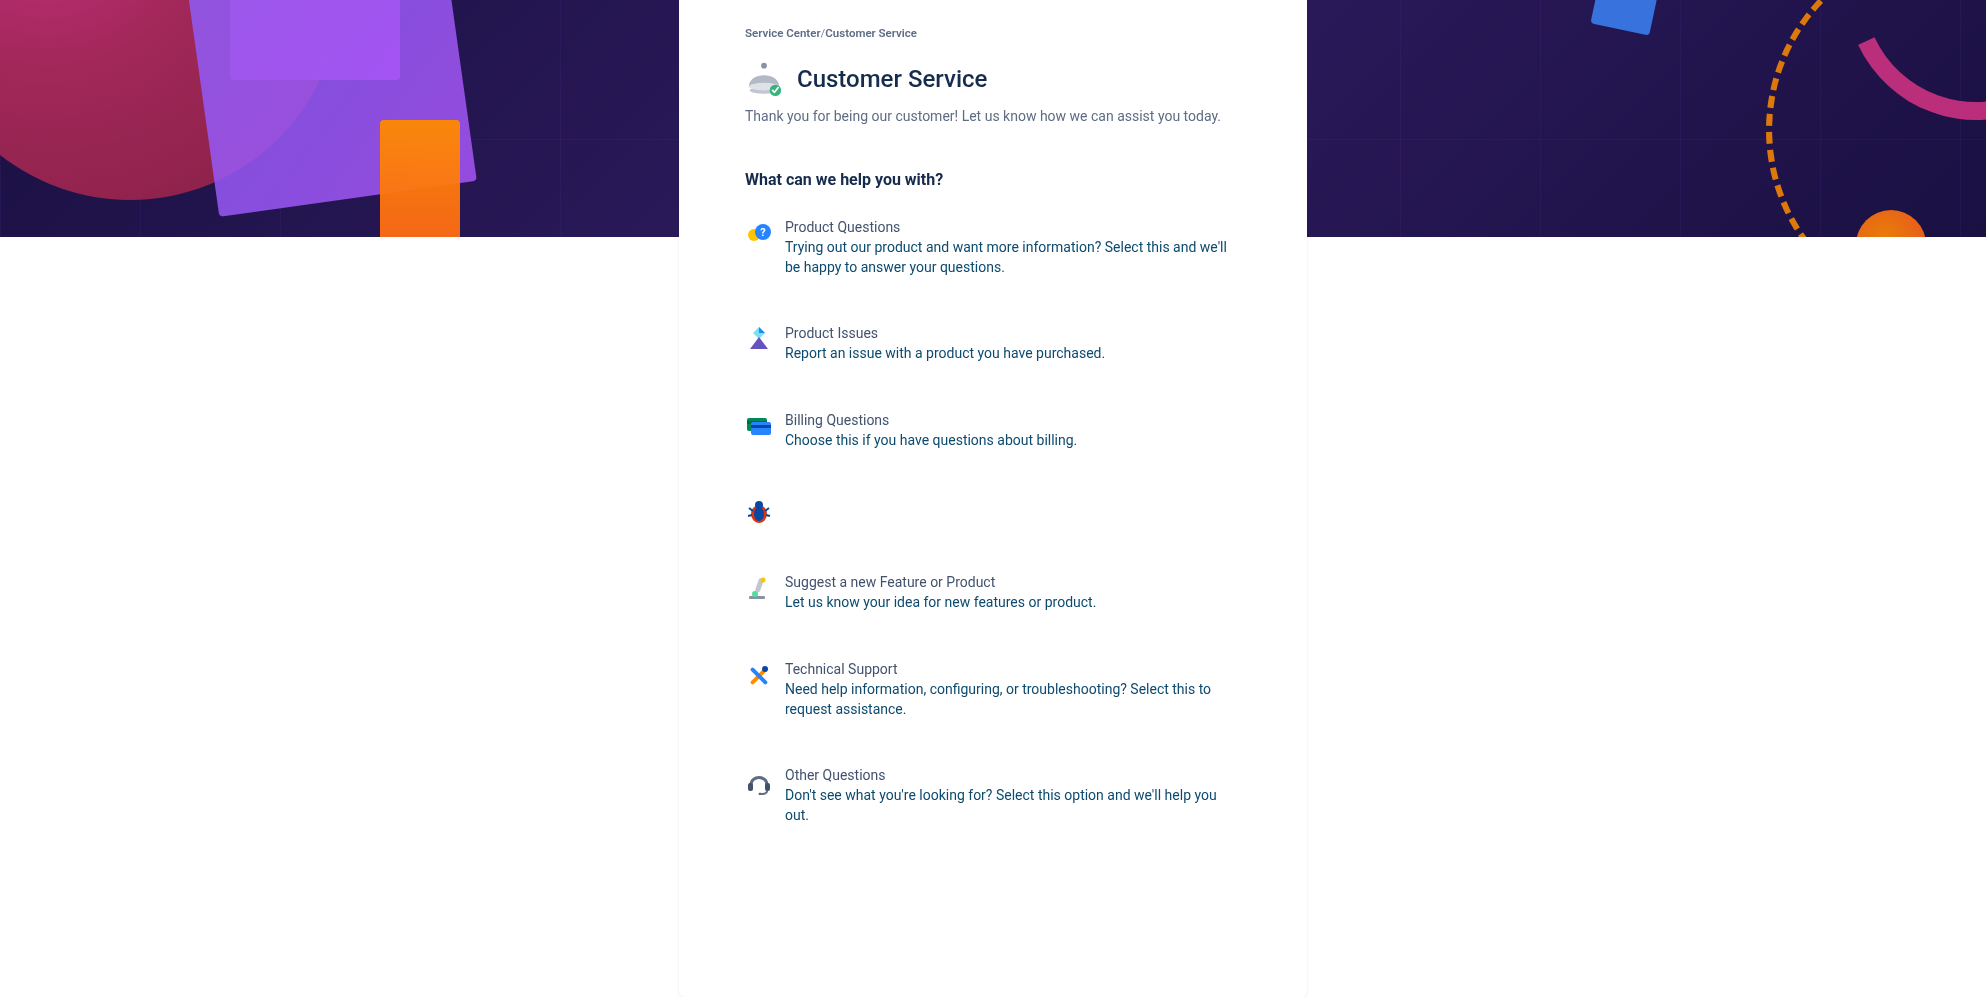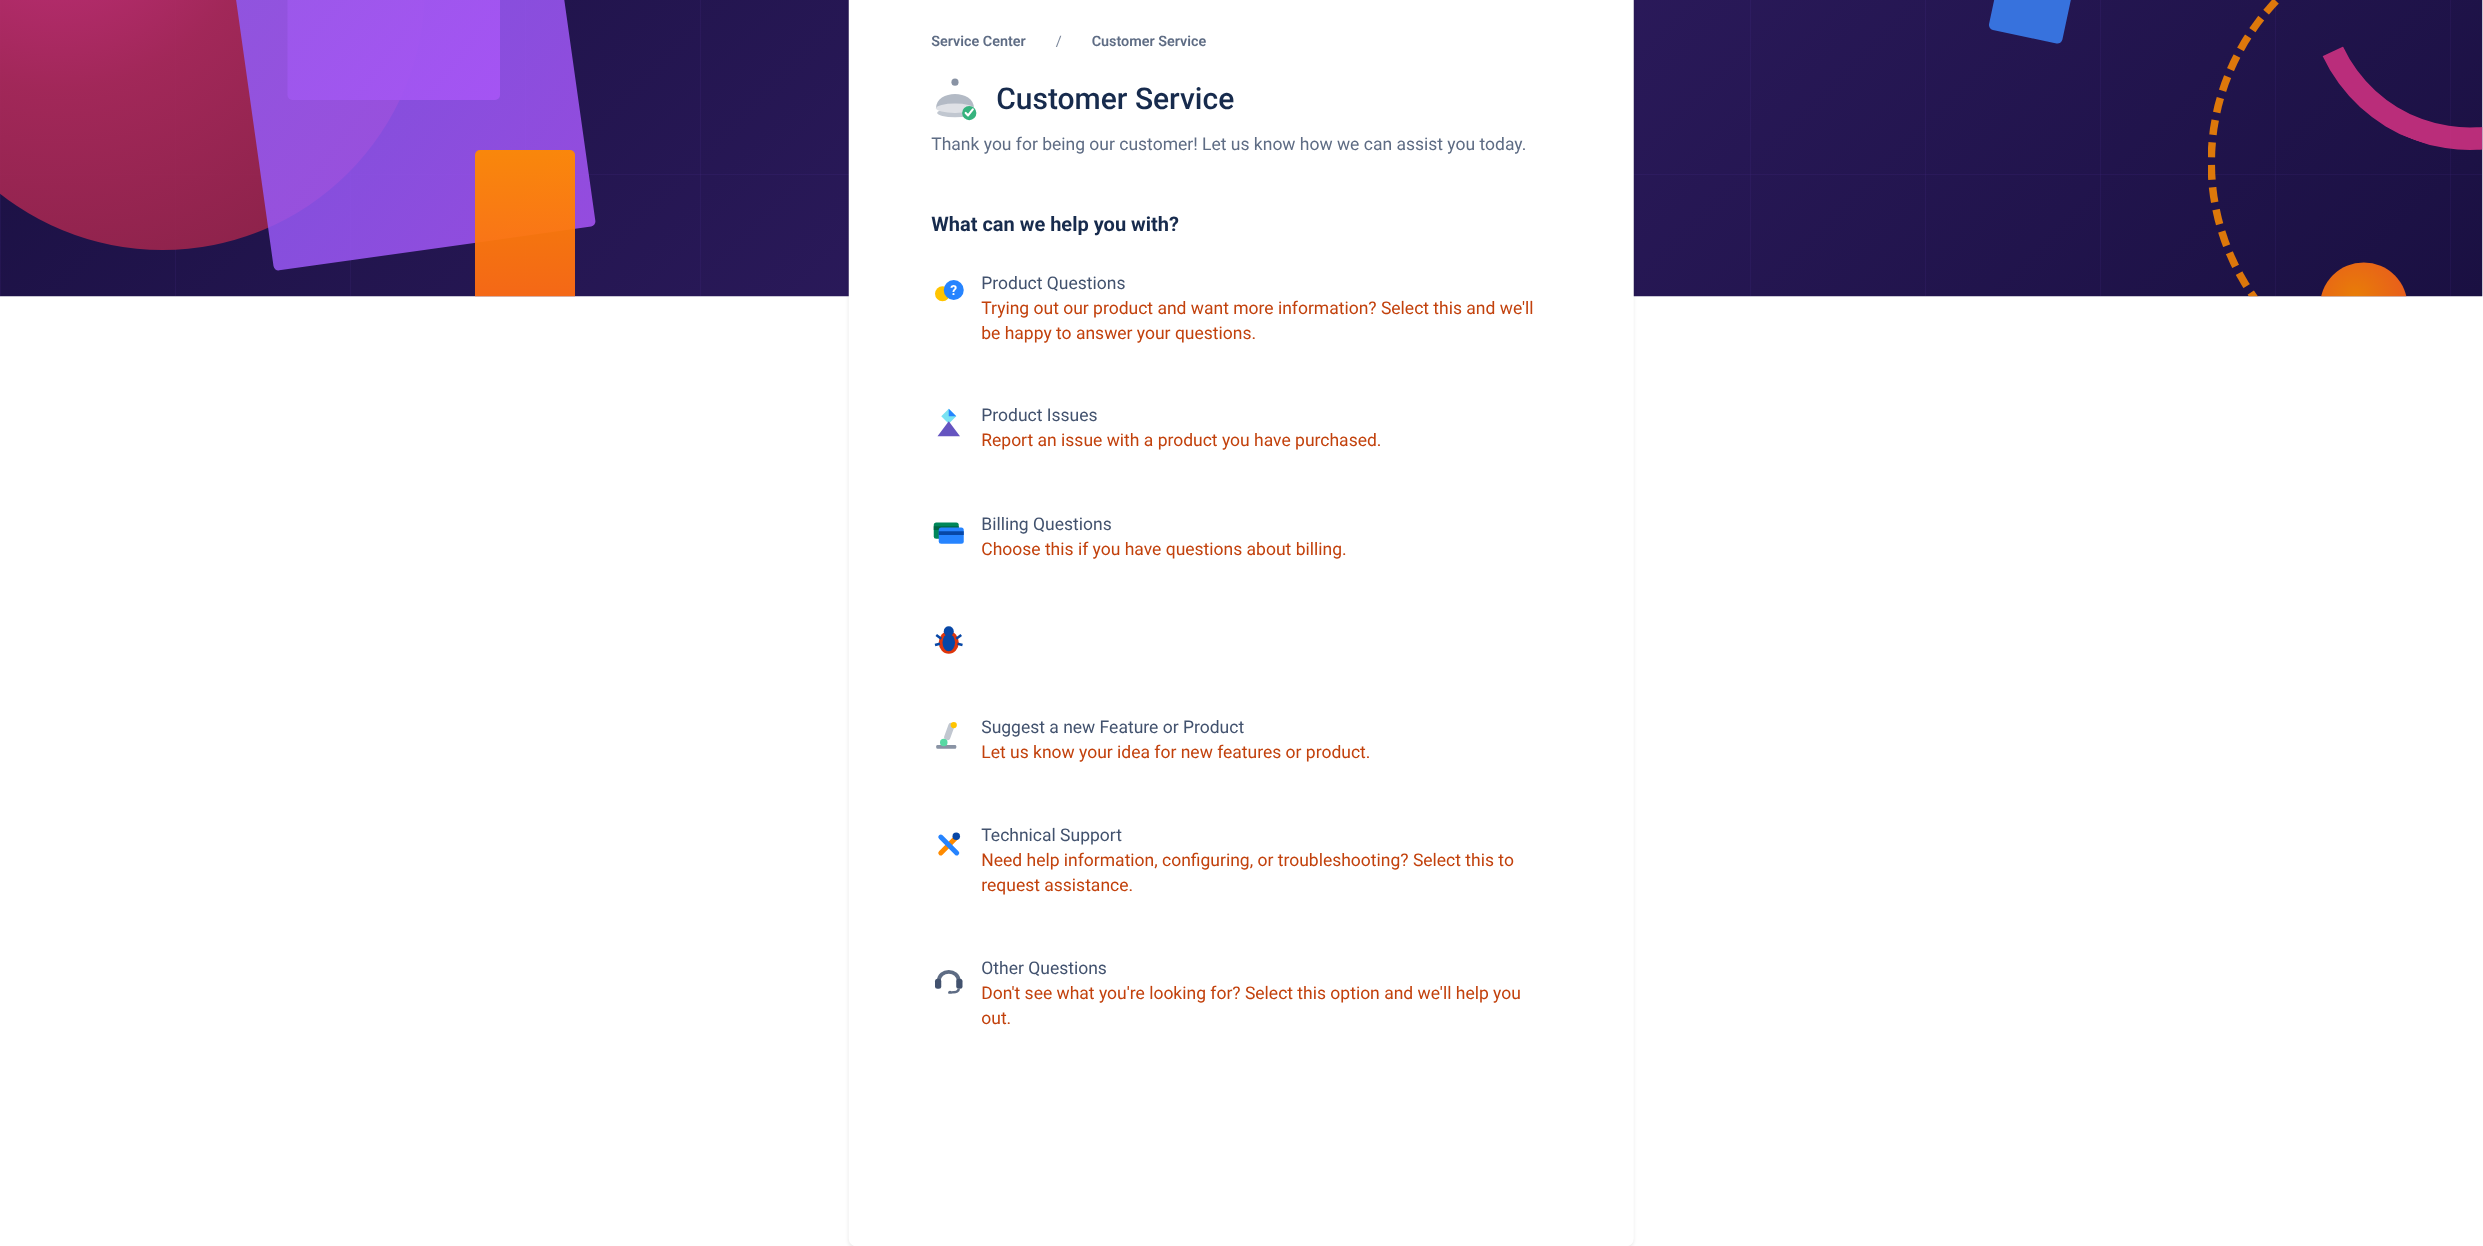--- a/index.html
+++ b/index.html
@@ -131,21 +131,21 @@
       border-radius: 0 0 6px 6px;
       box-shadow: 0 1px 3px rgba(0,0,0,0.08);
     }
 
     .breadcrumb {
       font-size: 11.5px;
       color: #5e6c84;
       margin-bottom: 20px;
       display: flex;
       align-items: center;
-      gap: 24px;
+      gap: 0;
       font-weight: 600;
     }
     .breadcrumb a {
       color: #5e6c84;
       text-decoration: none;
     }
     .breadcrumb-sep { color: #7a869a; font-weight: 400;}
 
     .page-title-row {
       display: flex;
@@ -191,21 +191,21 @@
     }
     .option-body { flex: 1; }
     .option-title {
       font-size: 14px;
       font-weight: 400;
       color: #42526e;
       margin-bottom: 3px;
     }
     .option-desc {
       font-size: 14px;
-      color: #c2410c;
+      color: #0c4a6e;
       line-height: 1.4;
     }
   </style>
 </head>
 <body>
 
 <div class="hero-bg">
   <div class="shape-circle-left"></div>
   <div class="shape-pink-square"></div>
   <div class="shape-square-1"></div>

